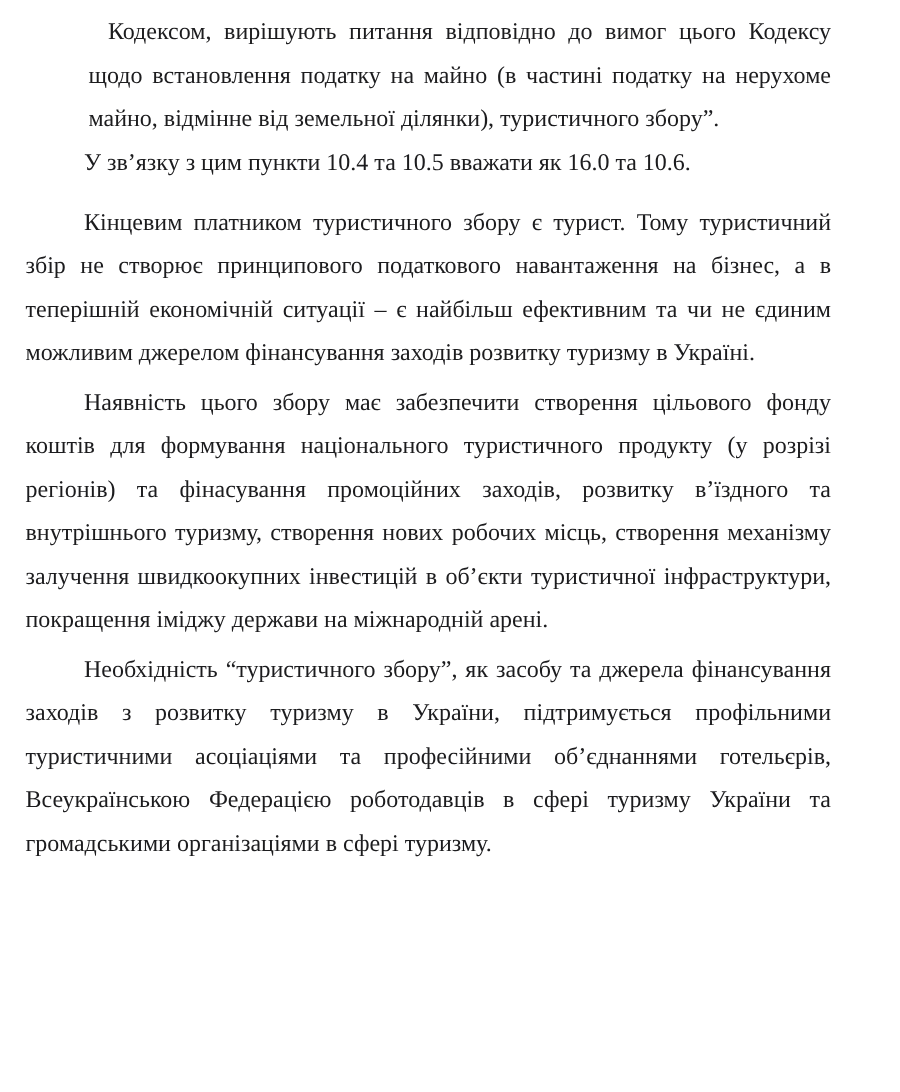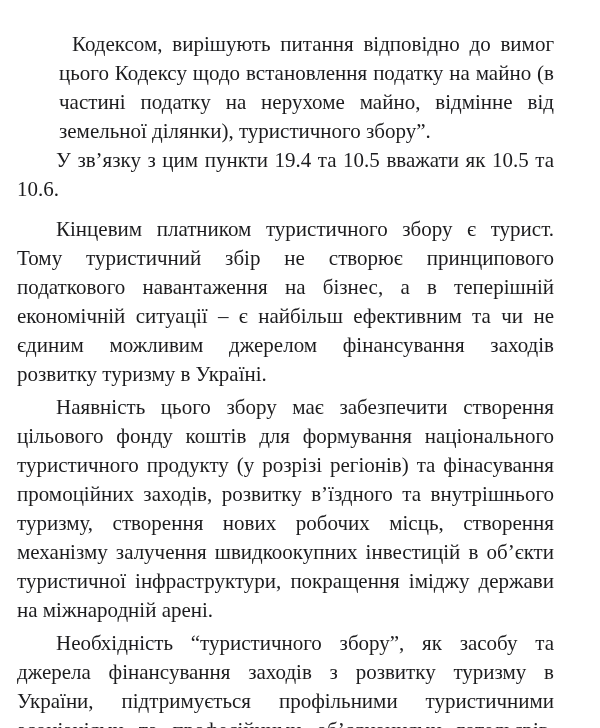--- a/index.html
+++ b/index.html
@@ -12,24 +12,23 @@
     height: 728px;
     overflow: hidden;
     font-family: "Liberation Serif", "DejaVu Serif", serif;
     color: #1c1c1e;
   }
   .page {
     box-sizing: border-box;
     width: 600px;
     height: 620px;
     padding: 7px 46px 0 17px;
-    font-size: 21px;
+    font-size: 16px;
     line-height: 29px;
     text-align: justify;
-    margin-top: 23px;
   }
   .quote-block {
     margin: 0 0 0 42px;
     text-indent: 13px;
     text-align: justify;
   }
   .renumber-note {
     margin: 0;
     text-indent: 39px;
   }
@@ -51,21 +50,21 @@
     text-align: left;
   }
 </style>
 </head>
 <body>
 
 <div class="page">
 
   <p class="quote-block">Кодексом, вирішують питання відповідно до вимог цього Кодексу щодо встановлення податку на майно (в частині податку на нерухоме майно, відмінне від земельної ділянки), туристичного збору”.</p>
 
-  <p class="renumber-note">У зв’язку з цим пункти 19.4 та 10.5 вважати як 10.5 та 10.6.</p>
+  <p class="renumber-note">У зв’язку з цим пункти 10.4 та 10.5 вважати як 16.0 та 10.6.</p>
 
 
   <p class="para">Кінцевим платником туристичного збору є турист. Тому туристичний збір не створює принципового податкового навантаження на бізнес, а в теперішній економічній ситуації – є найбільш ефективним та чи не єдиним можливим джерелом фінансування заходів розвитку туризму в Україні.</p>
 
   <p class="para">Наявність цього збору має забезпечити створення цільового фонду коштів для формування національного туристичного продукту (у розрізі регіонів) та фінасування промоційних заходів, розвитку в’їздного та внутрішнього туризму, створення нових робочих місць, створення механізму залучення швидкоокупних інвестицій в об’єкти туристичної інфраструктури, покращення іміджу держави на міжнародній арені.</p>
 
   <p class="para">Необхідність “туристичного збору”, як засобу та джерела фінансування заходів з розвитку туризму в України, підтримується профільними туристичними асоціаціями та професійними об’єднаннями готельєрів, Всеукраїнською Федерацією роботодавців в сфері туризму України та громадськими організаціями в сфері туризму.</p>
 
   <p class="attachment-line">
     

